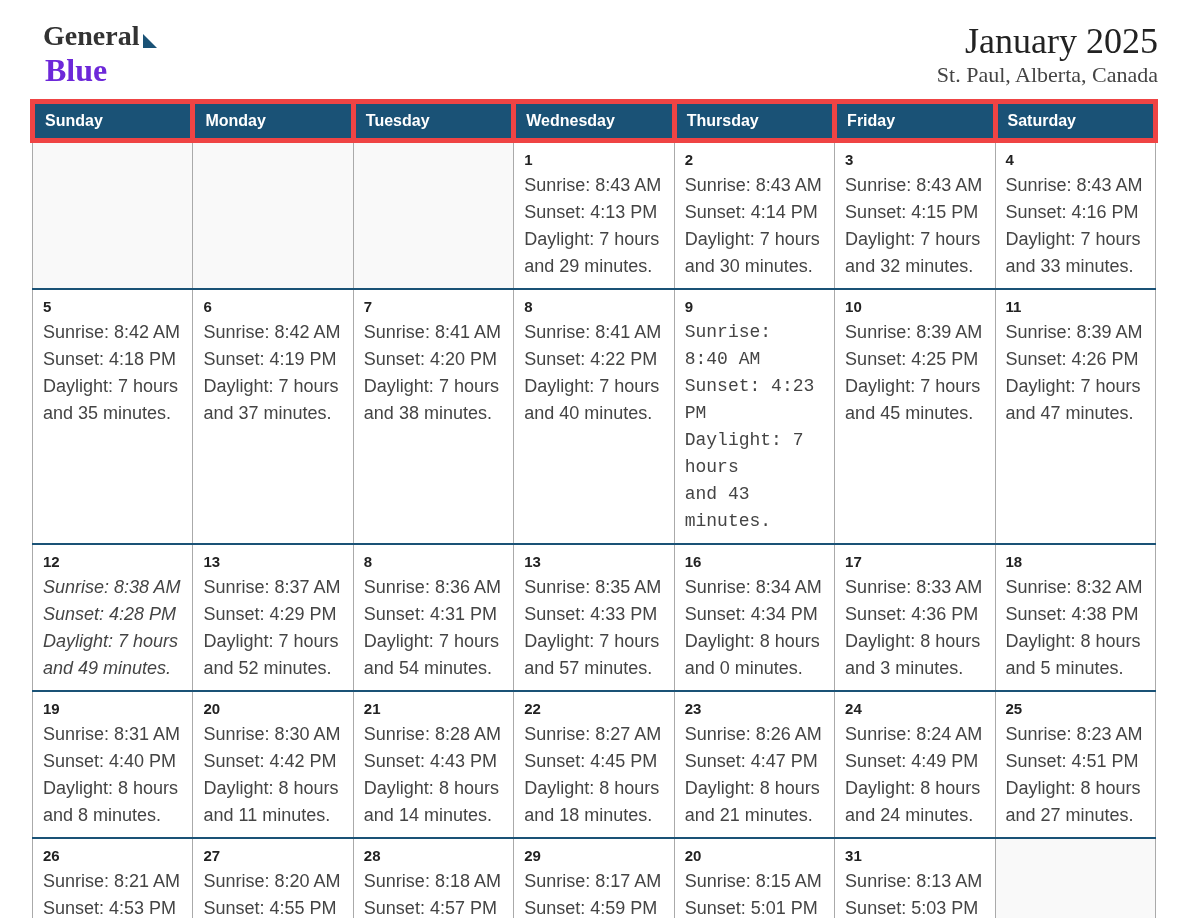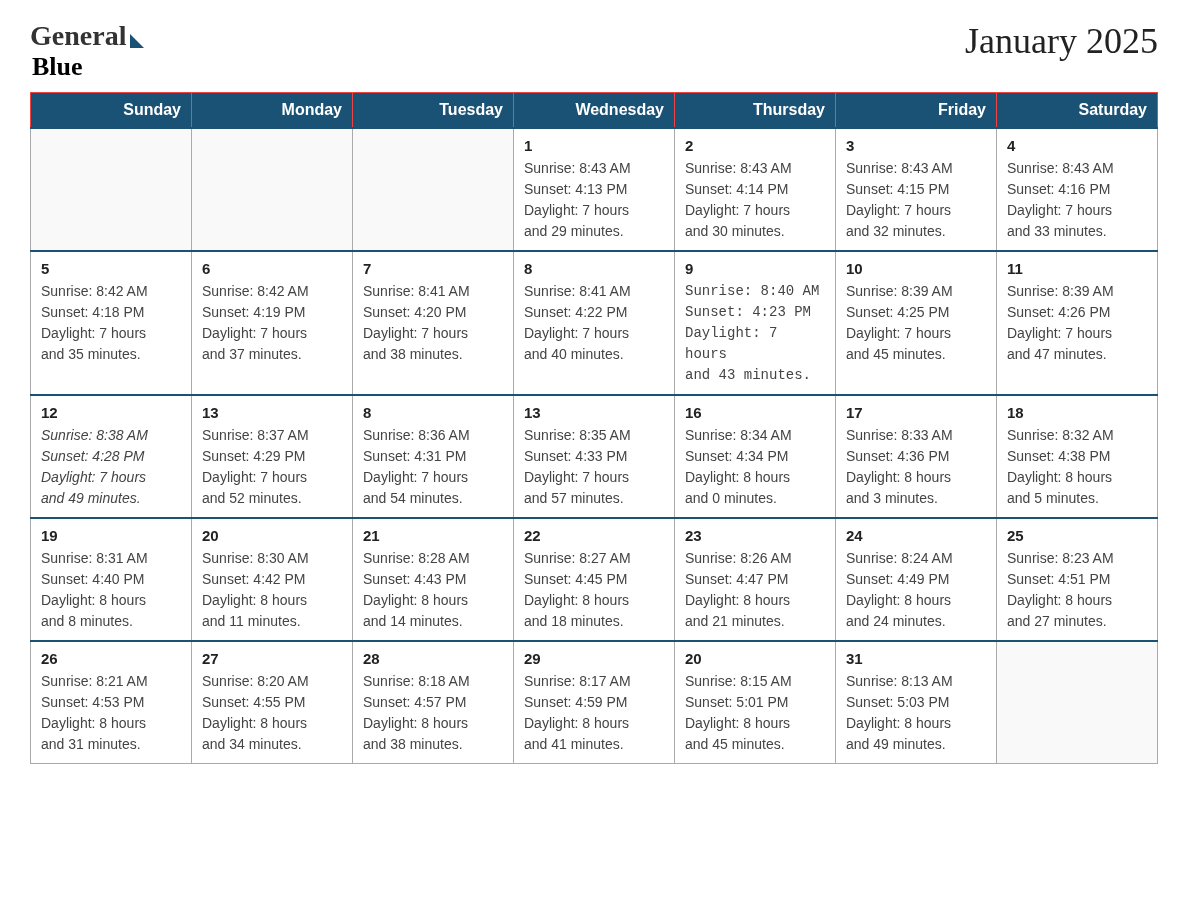--- a/index.html
+++ b/index.html
@@ -13,40 +13,41 @@
     .header {
       display: flex;
       justify-content: space-between;
       align-items: flex-start;
       margin-bottom: 10px;
     }
     .logo {
       display: flex;
       align-items: center;
       gap: 0;
+      margin-left: 13px;
     }
     .logo-text-general {
       font-size: 28px;
       font-weight: bold;
       color: #333;
       font-family: Georgia, serif;
     }
     .logo-arrow {
       width: 0;
       height: 0;
       border-left: 14px solid #1a5276;
       border-top: 14px solid transparent;
       border-bottom: 0px solid transparent;
       margin-top: 4px;
       margin-left: 2px;
     }
     .logo-blue {
-      font-size: 26px;
+      font-size: 32px;
       font-weight: bold;
-      color: #000000;
+      color: #6d28d9;
       font-family: Georgia, serif;
       margin-left: 2px;
     }
     .title-block {
       text-align: right;
     }
     .calendar-title {
       font-size: 36px;
       font-weight: normal;
       color: #222;
@@ -61,40 +62,40 @@
       width: 100%;
       border-collapse: collapse;
       table-layout: fixed;
     }
     thead tr th {
       background-color: #1a5276;
       color: #fff;
       font-size: 16px;
       font-weight: bold;
       padding: 8px 10px;
-      text-align: right;
-      border: 1px solid #ef4444;
+      text-align: left;
+      border: 5px solid #ef4444;
     }
     tbody tr td {
       vertical-align: top;
       padding: 8px 10px;
       border: 1px solid #aaa;
       border-top: 2px solid #1a5276;
       font-size: 13px;
       color: #333;
       height: 110px;
     }
     .day-number {
       font-size: 15px;
       font-weight: bold;
       color: #222;
       margin-bottom: 4px;
     }
     .day-info {
-      font-size: 14px;
+      font-size: 18px;
       line-height: 1.5;
       color: #444;
     }
     .empty-cell {
       background: #f9f9f9;
     }
     tbody tr:nth-child(even) td {
       background: #fff;
     }
   </style>
@@ -108,20 +109,21 @@
         <span class="logo-text-general">General</span>
         <div style="display:flex;align-items:flex-start;margin-left:2px;margin-top:6px;">
           <div class="logo-arrow"></div>
         </div>
       </div>
       <span class="logo-blue">Blue</span>
     </div>
   </div>
   <div class="title-block">
     <div class="calendar-title">January 2025</div>
+    <div class="calendar-subtitle">St. Paul, Alberta, Canada</div>
   </div>
 </div>
 
 <table>
   <thead>
     <tr id="dow-header">
         <th>Sunday</th>
         <th>Monday</th>
         <th>Tuesday</th>
         <th>Wednesday</th>

